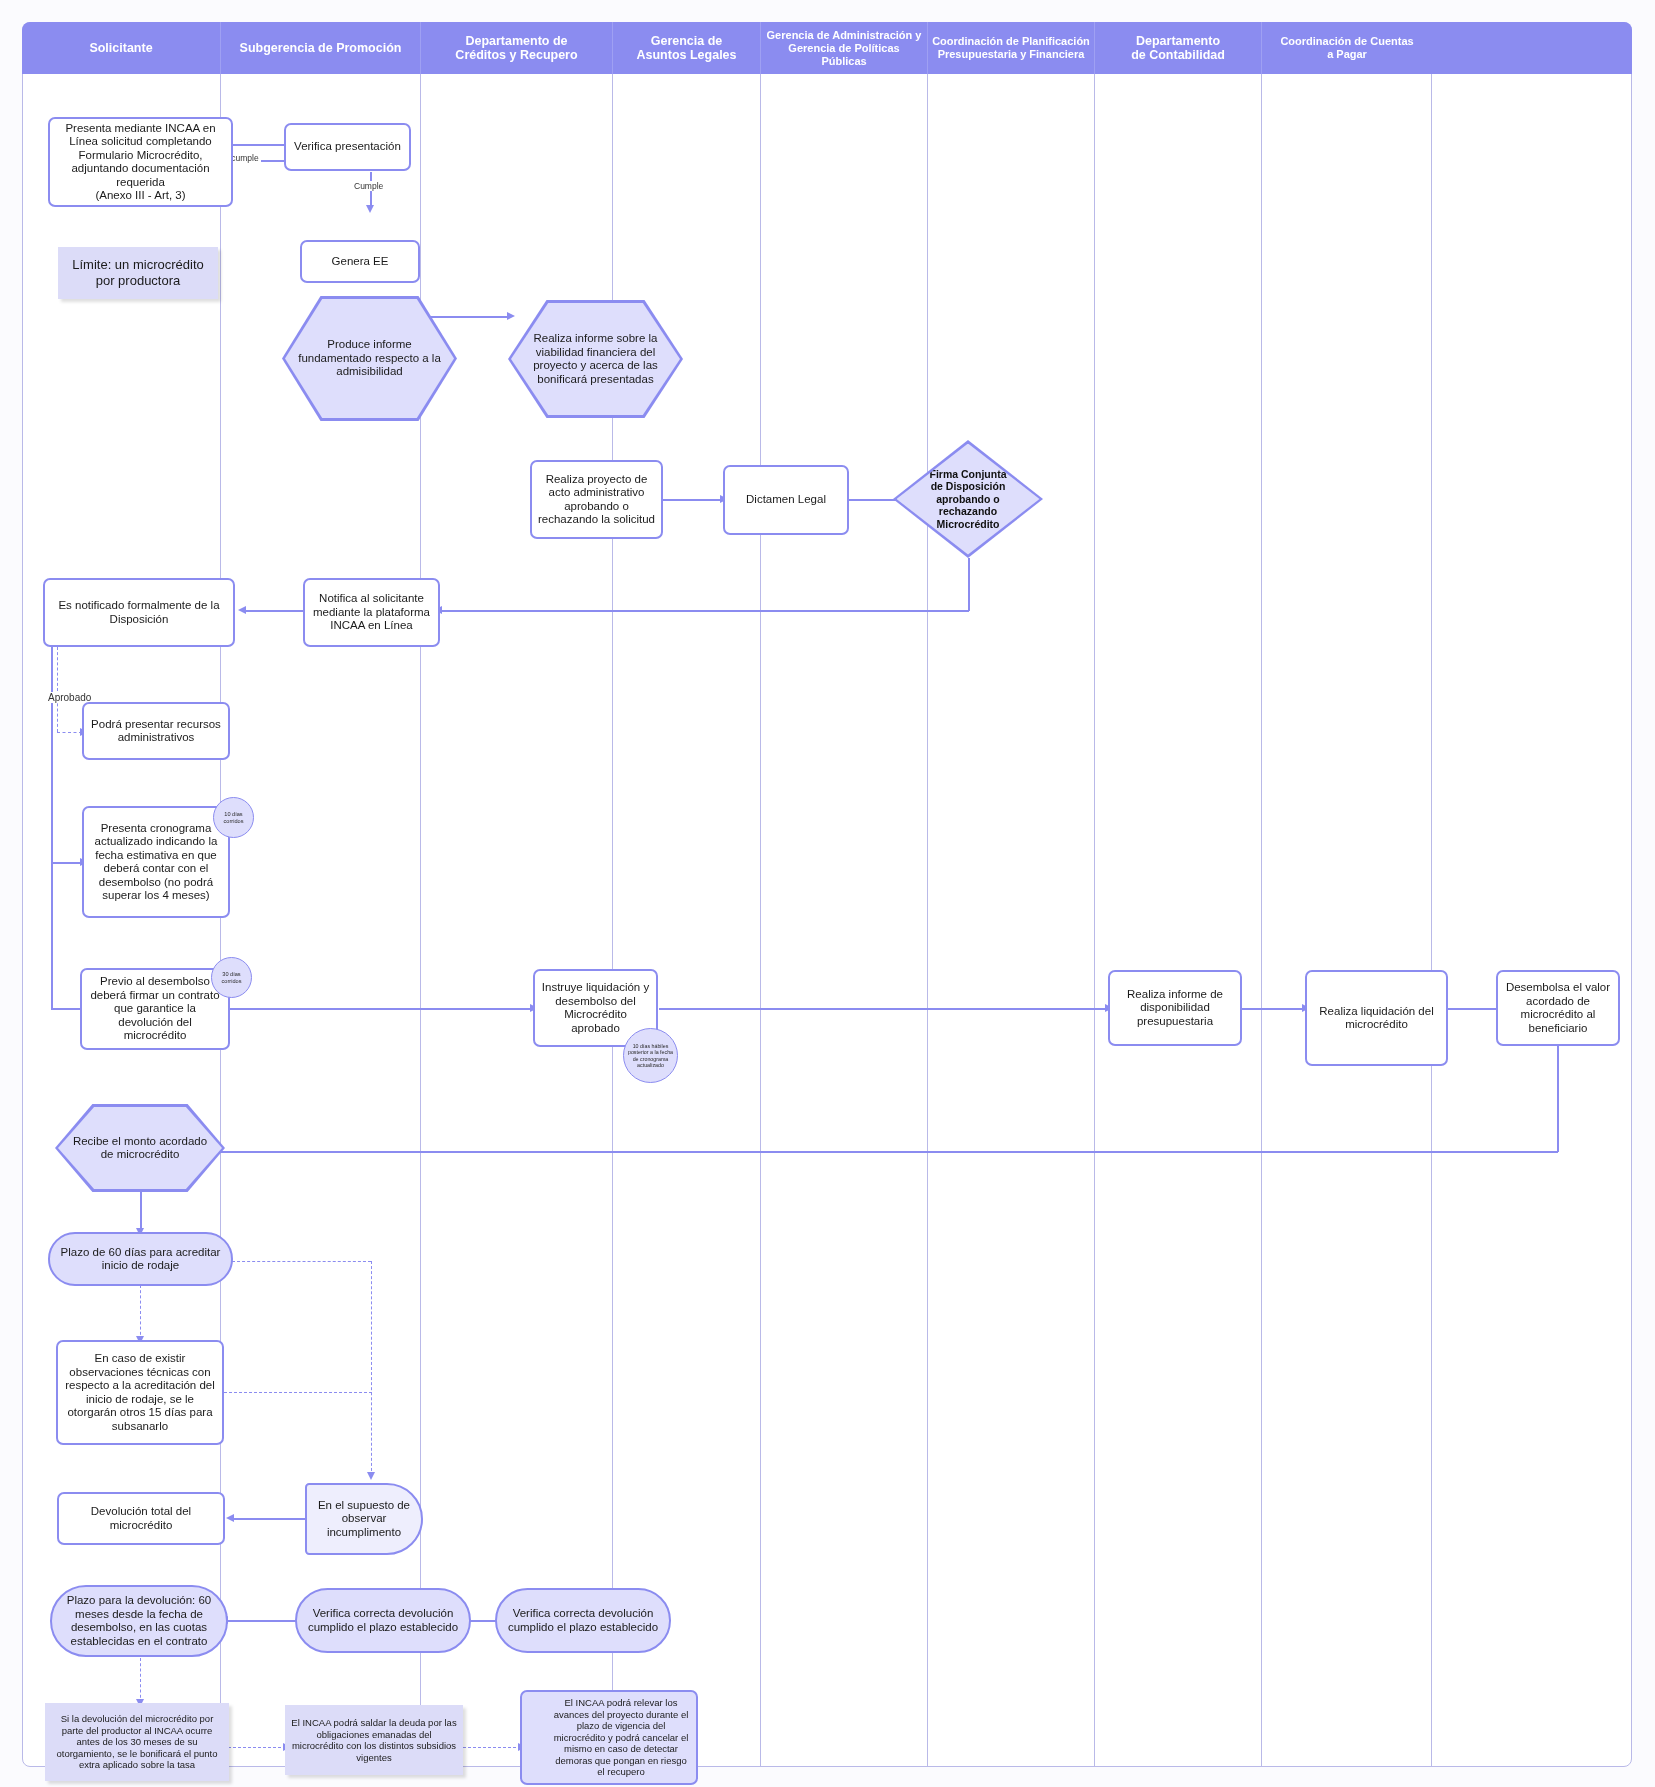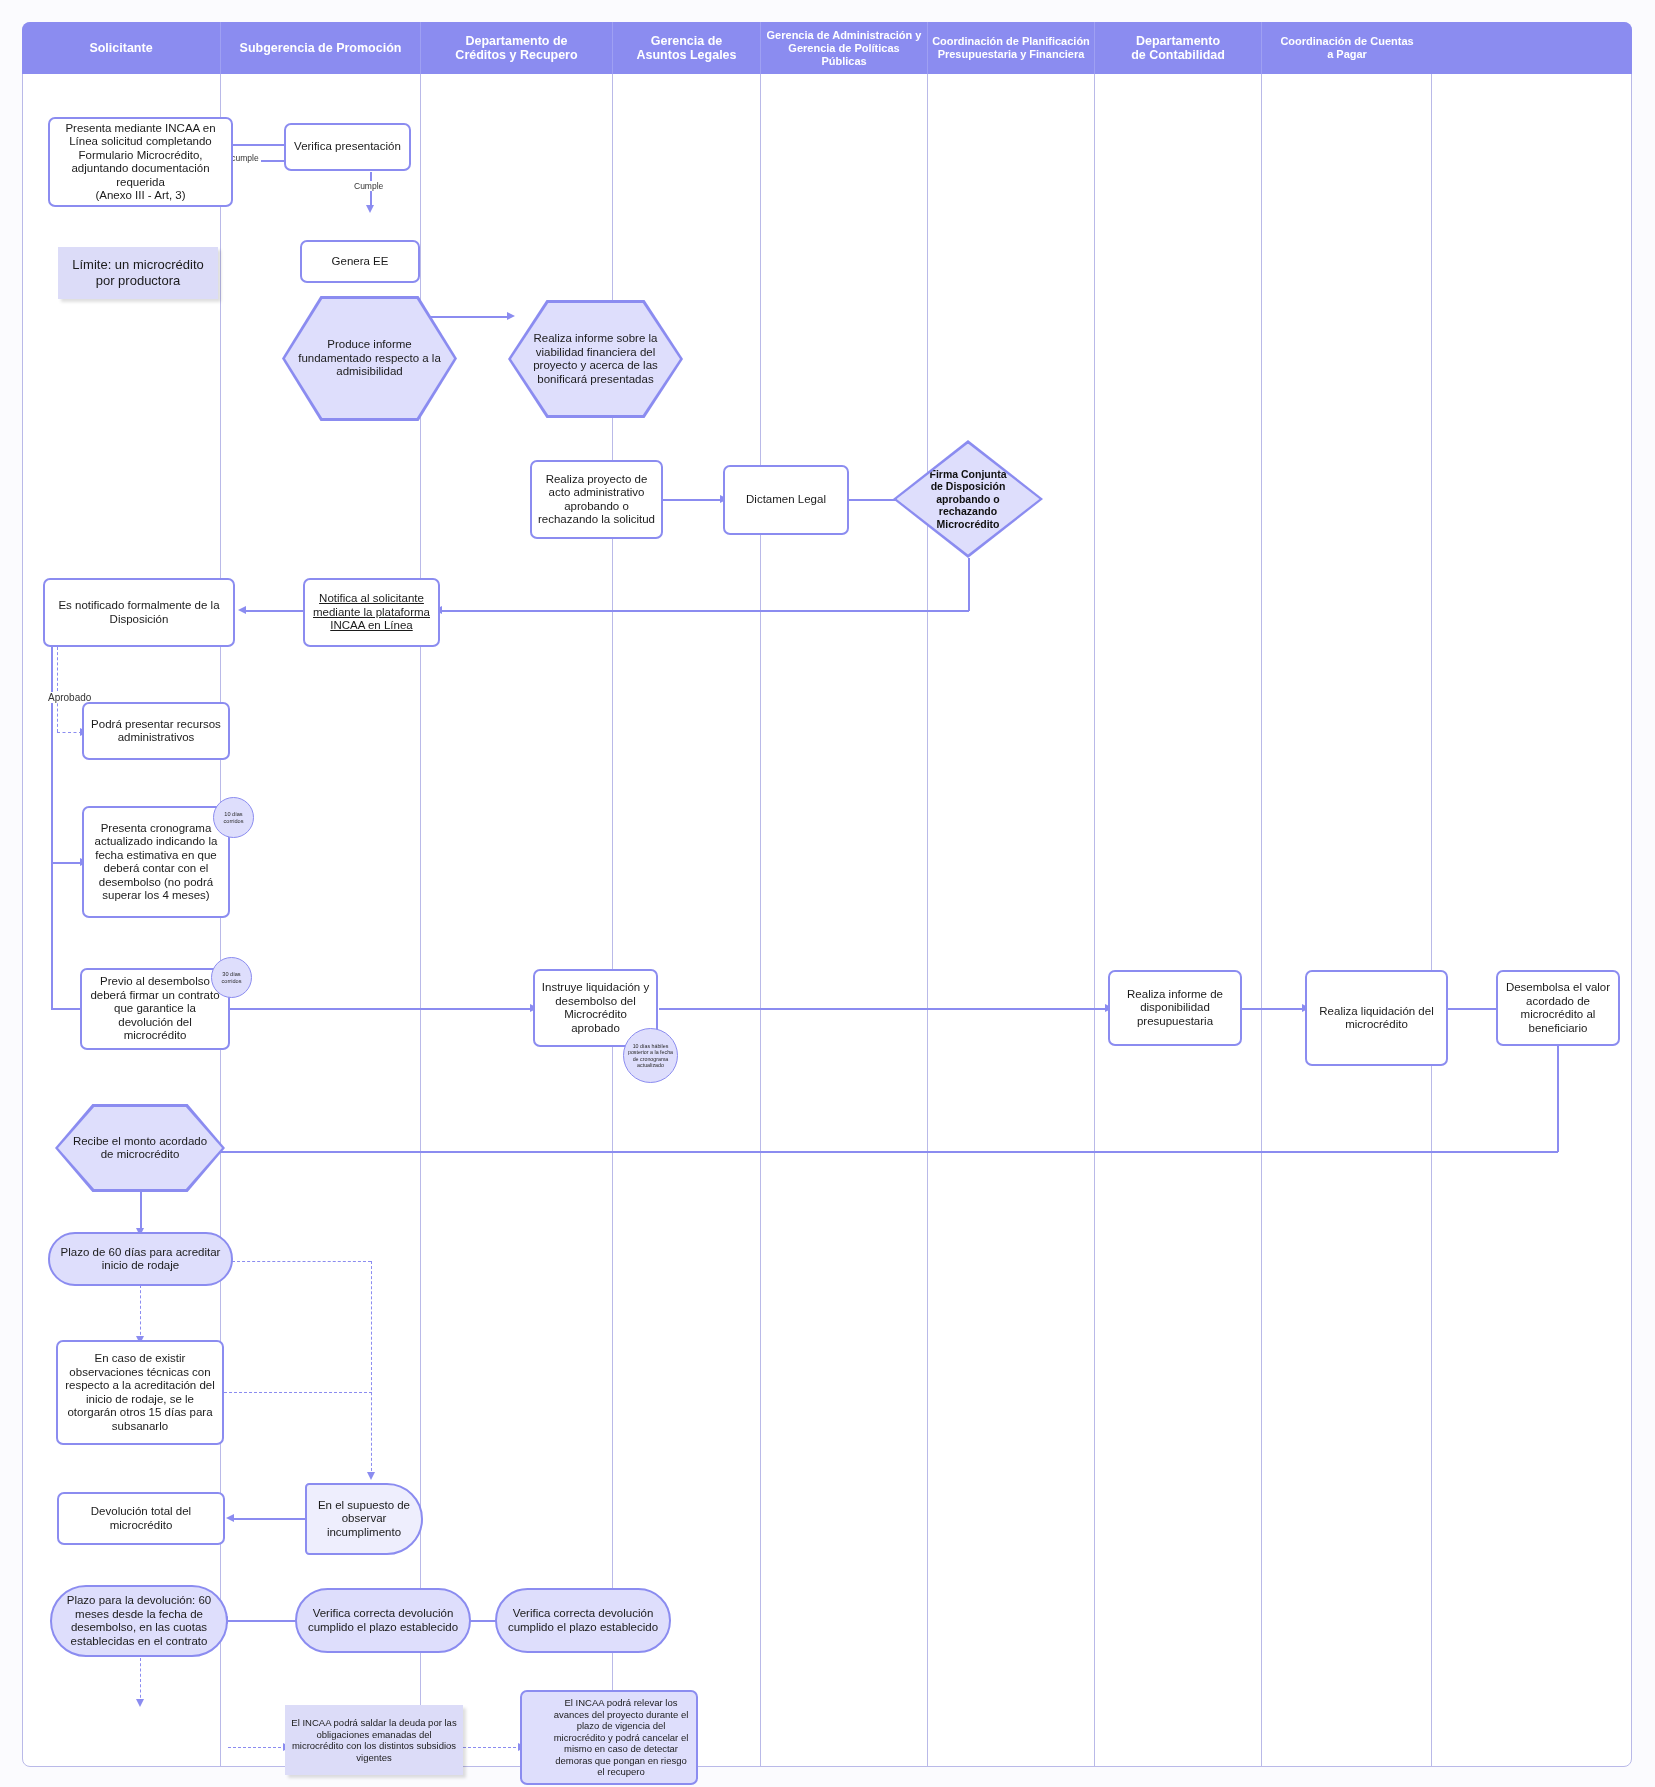--- a/index.html
+++ b/index.html
@@ -266,36 +266,39 @@
   </div>
 
   <div class="node n-rect" style="left:57px;top:1492px;width:168px;height:53px;">
     <div class="txt">Devolución total del microcrédito</div>
   </div>
 
   <div class="node n-stadium" style="left:50px;top:1585px;width:178px;height:72px;">
     <div class="txt">Plazo para la devolución: 60 meses desde la fecha de desembolso, en las cuotas establecidas en el contrato</div>
   </div>
 
+  <div class="node n-note-sm" style="left:45px;top:1703px;width:184px;height:78px;">
+    <div class="txt">Si la devolución del microcrédito por parte del productor al INCAA ocurre antes de los 30 meses de su otorgamiento, se le bonificará el punto extra aplicado sobre la tasa</div>
+  </div>
 
   <div class="node n-rect" style="left:284px;top:123px;width:127px;height:48px;">
     <div class="txt">Verifica presentación</div>
   </div>
 
   <div class="node n-rect" style="left:300px;top:240px;width:120px;height:43px;">
     <div class="txt">Genera EE</div>
   </div>
 
   <div class="node n-hex" style="left:282px;top:296px;width:175px;height:125px;">
     <div class="inner">
       <span>Produce informe fundamentado respecto a la admisibilidad</span>
     </div>
   </div>
 
-  <div class="node n-rect" style="left:303px;top:578px;width:137px;height:69px;text-decoration:underline;">
+  <div class="node n-rect" style="left:303px;top:578px;width:137px;height:69px;">
     <div class="txt">Notifica al solicitante mediante la plataforma INCAA en Línea</div>
   </div>
 
   <div class="node n-dshape" style="left:305px;top:1483px;width:118px;height:72px;">
     <div class="txt">En el supuesto de observar incumplimento</div>
   </div>
 
   <div class="node n-stadium" style="left:295px;top:1588px;width:176px;height:65px;">
     <div class="txt">Verifica correcta devolución cumplido el plazo establecido</div>
   </div>

